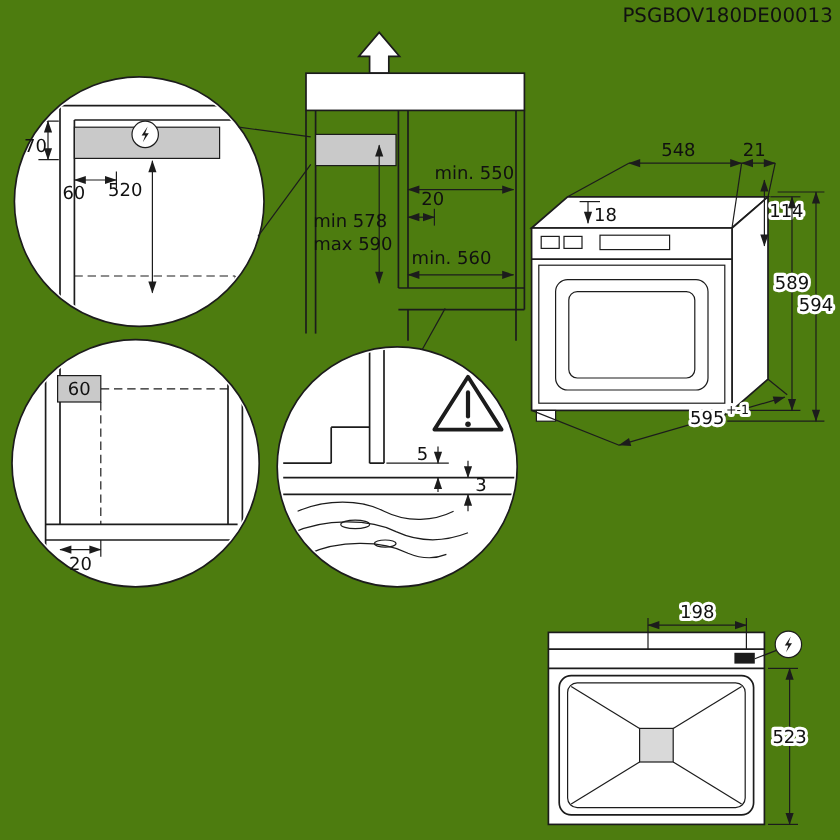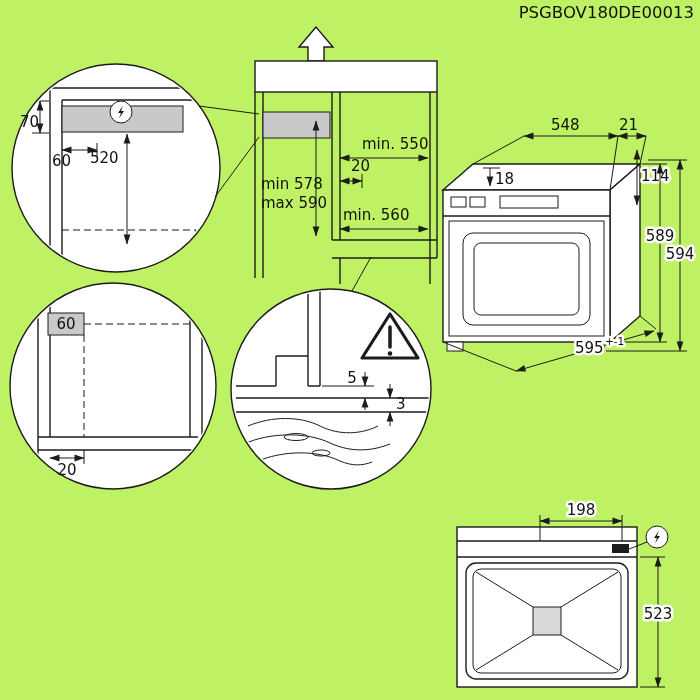--- a/index.html
+++ b/index.html
@@ -1,16 +1,16 @@
 <!DOCTYPE html>
 <html><head>
 <meta charset="utf-8">
 <style>
   html,body{margin:0;padding:0;background:#fff}
-  .stage{width:700px;height:700px;position:relative;background:#bef264;overflow:hidden}
+  .stage{width:700px;height:700px;position:relative;background:#4d7c0f;overflow:hidden}
   svg{display:block}
   .ln{fill:none;stroke:#1c1c1c;stroke-width:1.4;stroke-linejoin:miter;stroke-linecap:butt}
   .th{fill:none;stroke:#1c1c1c;stroke-width:1}
   .dim{fill:none;stroke:#1c1c1c;stroke-width:1}
   .dash{fill:none;stroke:#1c1c1c;stroke-width:1;stroke-dasharray:7 4}
   .fw{fill:#fff}
   .fg{fill:#c9c9c9}
   .fd{fill:#d9d9d9}
   .txt{font-family:"DejaVu Sans","Liberation Sans",sans-serif;font-size:15px;fill:#111}
   .sm{font-size:10.5px}

